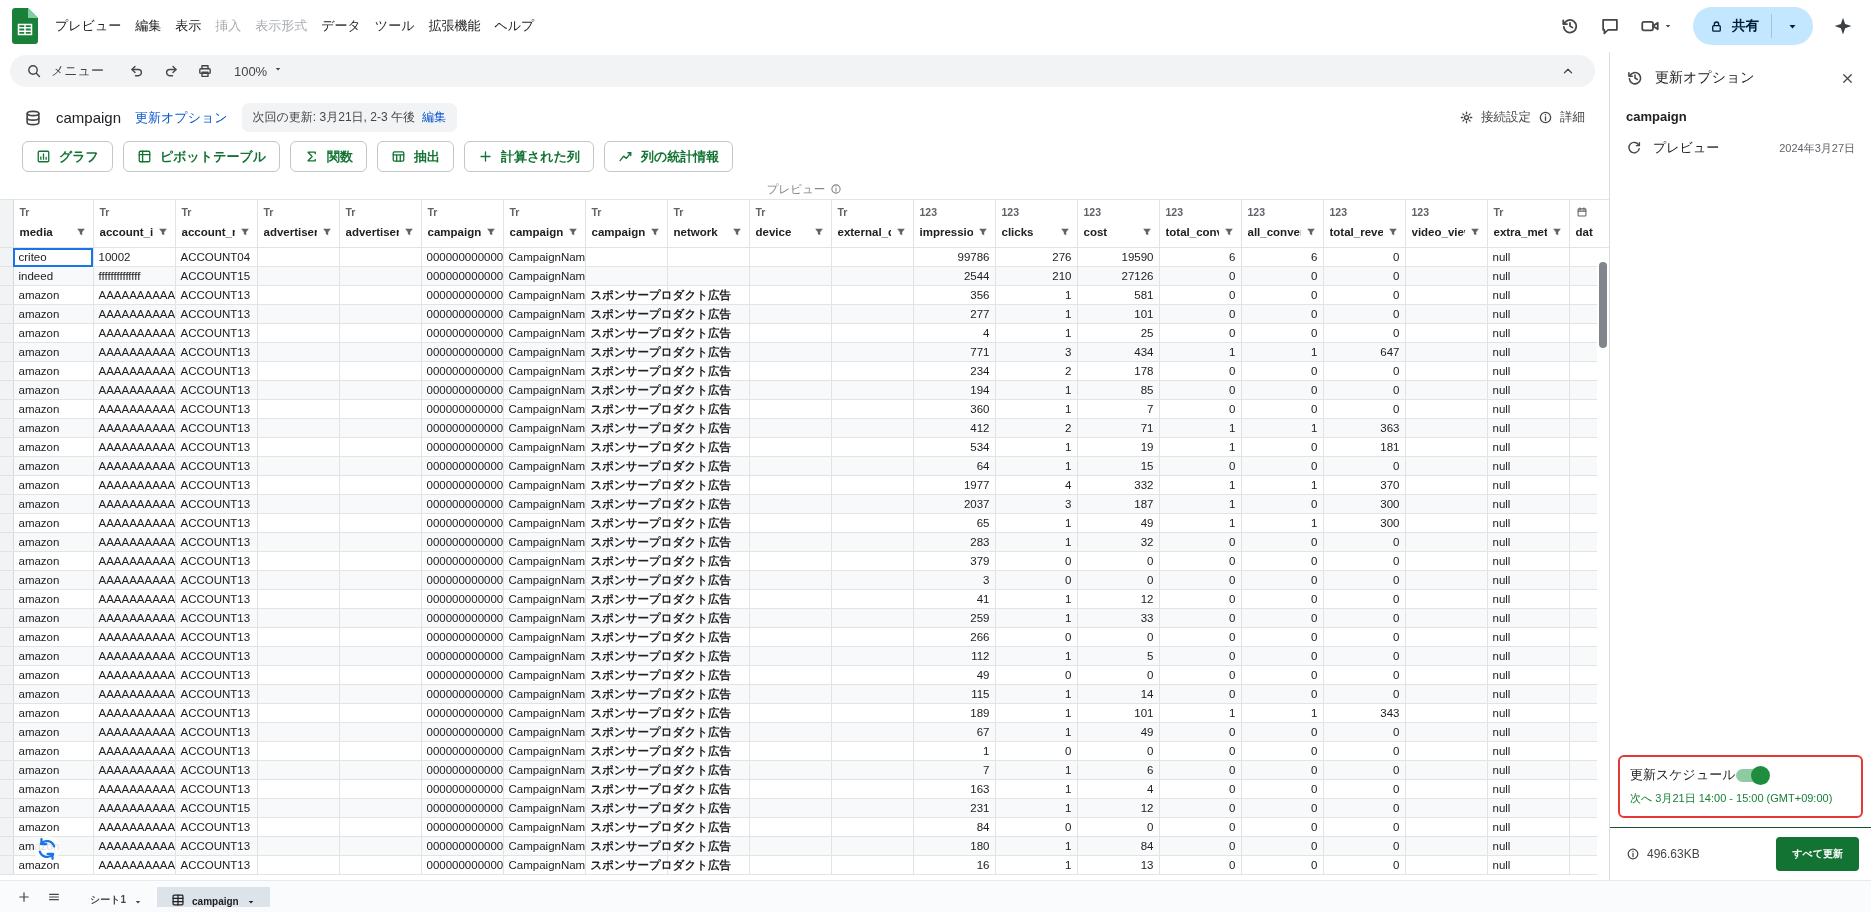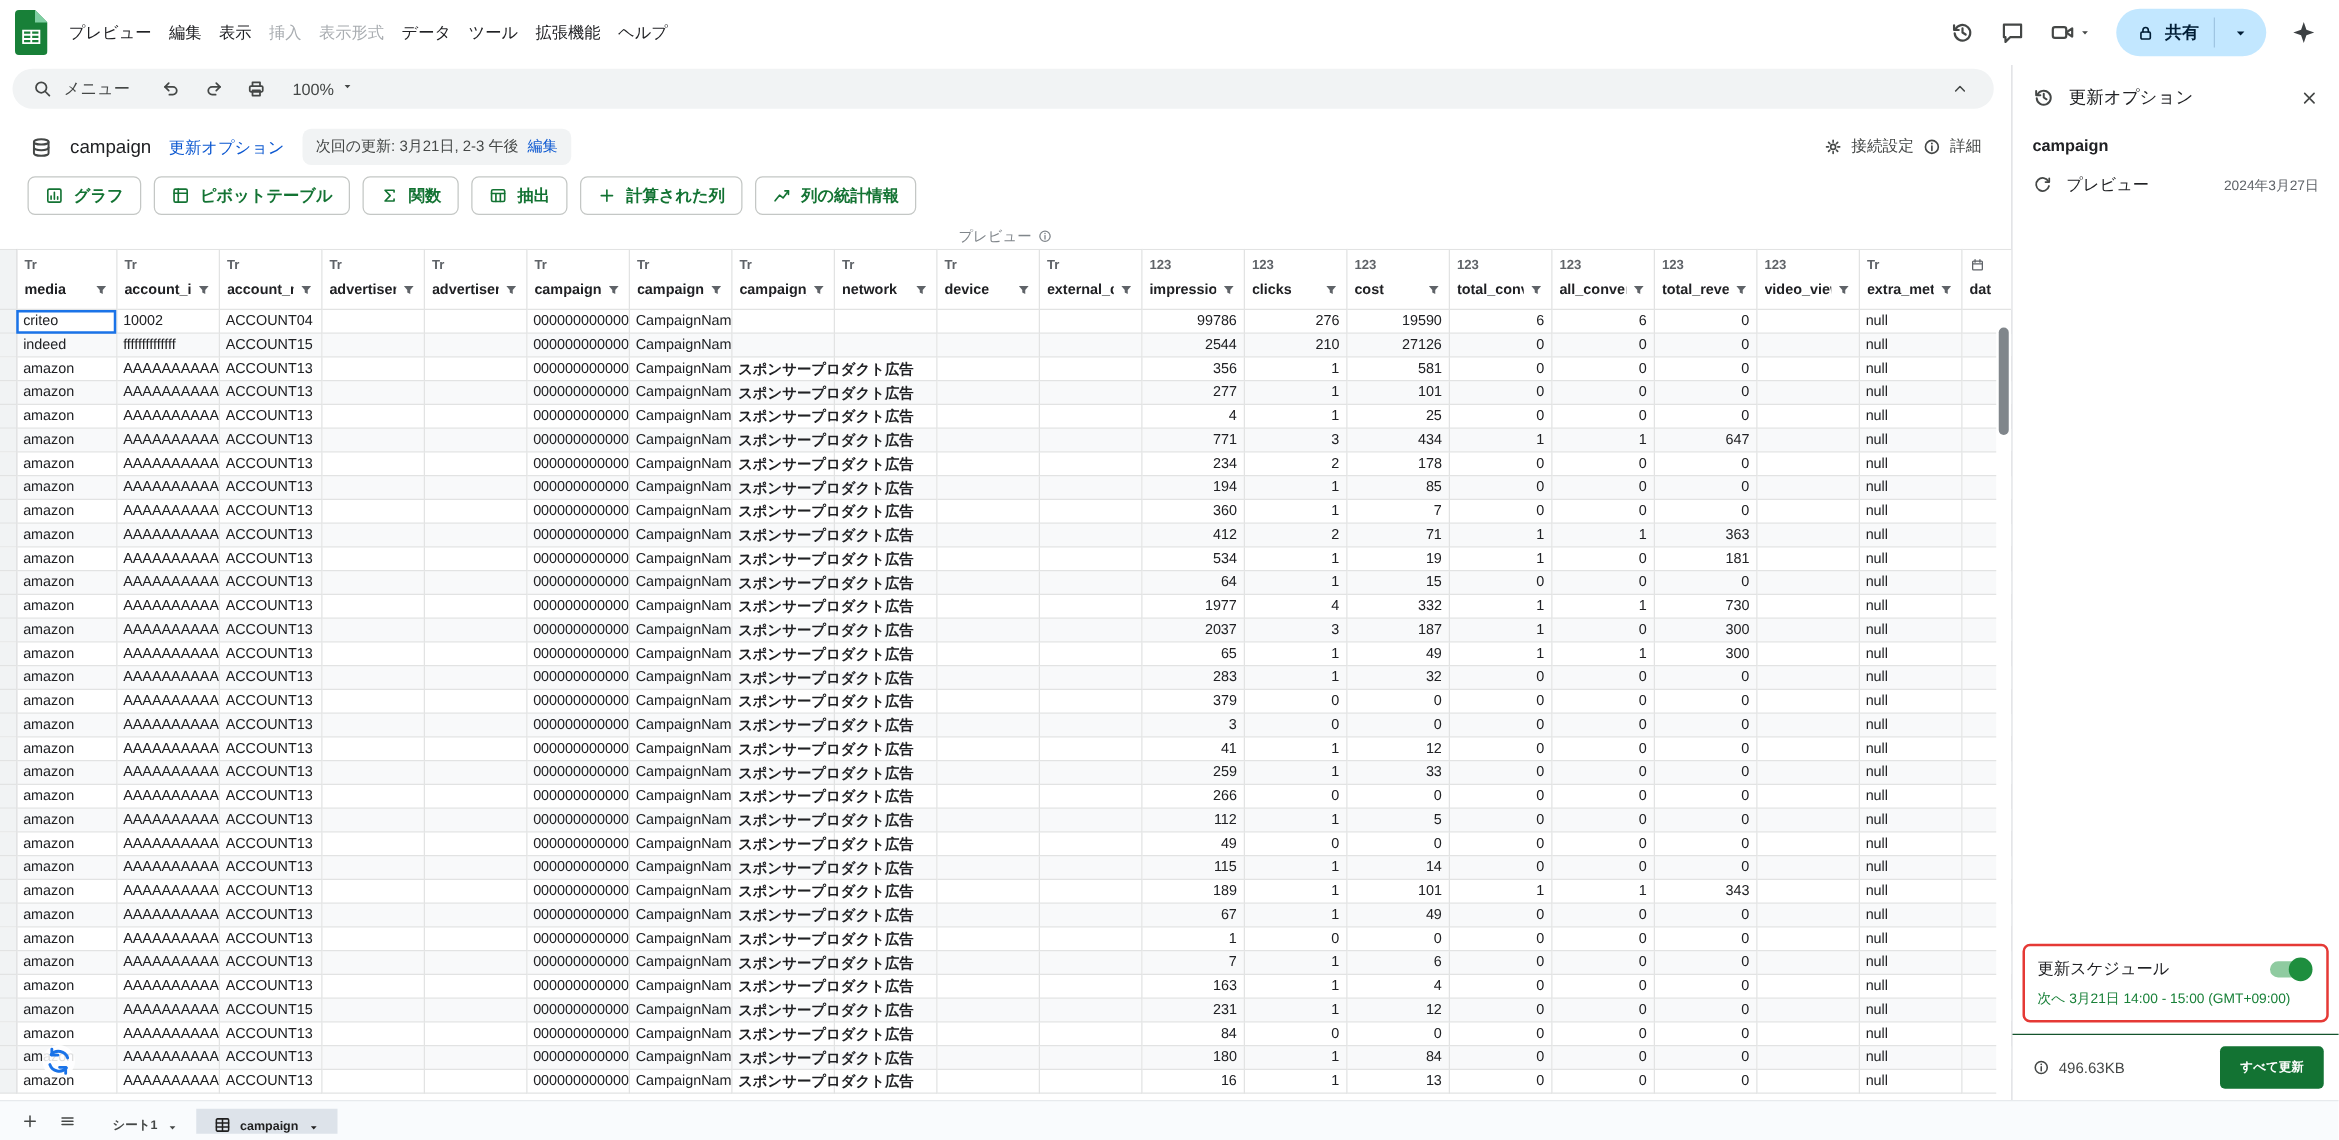--- a/index.html
+++ b/index.html
@@ -98,21 +98,21 @@
   .sidebar { width:262px; flex:none; border-left:1px solid #dadce0; display:flex; flex-direction:column; background:#fff; }
   .sb-head { display:flex; align-items:center; gap:11px; padding:17px 16px 8px; font-size:14px; color:#202124; }
   .sbh-ic { width:18px; height:18px; color:#444746; }
   .sb-close { margin-left:auto; width:15px; height:15px; color:#444746; }
   .sb-source { padding:14px 16px 2px; font-size:13px; font-weight:700; }
   .sb-prev { display:flex; align-items:center; gap:11px; padding:13px 16px; font-size:13px; }
   .sbp-ic { width:16px; height:16px; color:#444746; }
   .sb-date { margin-left:auto; font-size:11px; color:#5f6368; }
   .sb-spacer { flex:1; }
   .sb-sched { margin:0 8px 9px; border:2px solid #e53935; border-radius:6px; padding:9px 10px 10px; }
-  .sched-top { display:flex; align-items:center; justify-content:space-between; font-size:13px; color:#202124; }
+  .sched-top { display:flex; align-items:center; justify-content:flex-start; font-size:13px; color:#202124; }
   .toggle { width:30px; height:13px; background:#8fcba0; border-radius:7px; position:relative; margin-right:5px; flex:none; }
   .knob { position:absolute; right:-4px; top:-3px; width:19px; height:19px; border-radius:50%; background:#1e8e3e; }
   .sched-next { margin-top:7px; font-size:11px; color:#188038; white-space:nowrap; }
   .sb-footer { border-top:1px solid #14532d; display:flex; align-items:center; gap:8px; padding:9px 12px 9px 16px; flex:none; }
   .sb-size { display:flex; align-items:center; gap:7px; font-size:12px; color:#444746; }
   .sbi { width:14px; height:14px; }
   .refresh-all { margin-left:auto; background:#137333; color:#fff; border:none; border-radius:4px; height:34px;
                  padding:0 16px; font-size:10px; font-weight:600; font-family:inherit; cursor:pointer; }
 
   
@@ -892,21 +892,21 @@
                 <td>CampaignName_</td>
                 <td class="spill">スポンサープロダクト広告</td>
                 <td></td>
                 <td></td>
                 <td></td>
                 <td class="num">1977</td>
                 <td class="num">4</td>
                 <td class="num">332</td>
                 <td class="num">1</td>
                 <td class="num">1</td>
-                <td class="num">730</td>
+                <td class="num">370</td>
                 <td class="num"></td>
                 <td>null</td>
                 <td></td>
               </tr>
               <tr>
                 <td class="rowhdr"></td>
                 <td>amazon</td>
                 <td>AAAAAAAAAAAA</td>
                 <td>ACCOUNT13</td>
                 <td></td>

